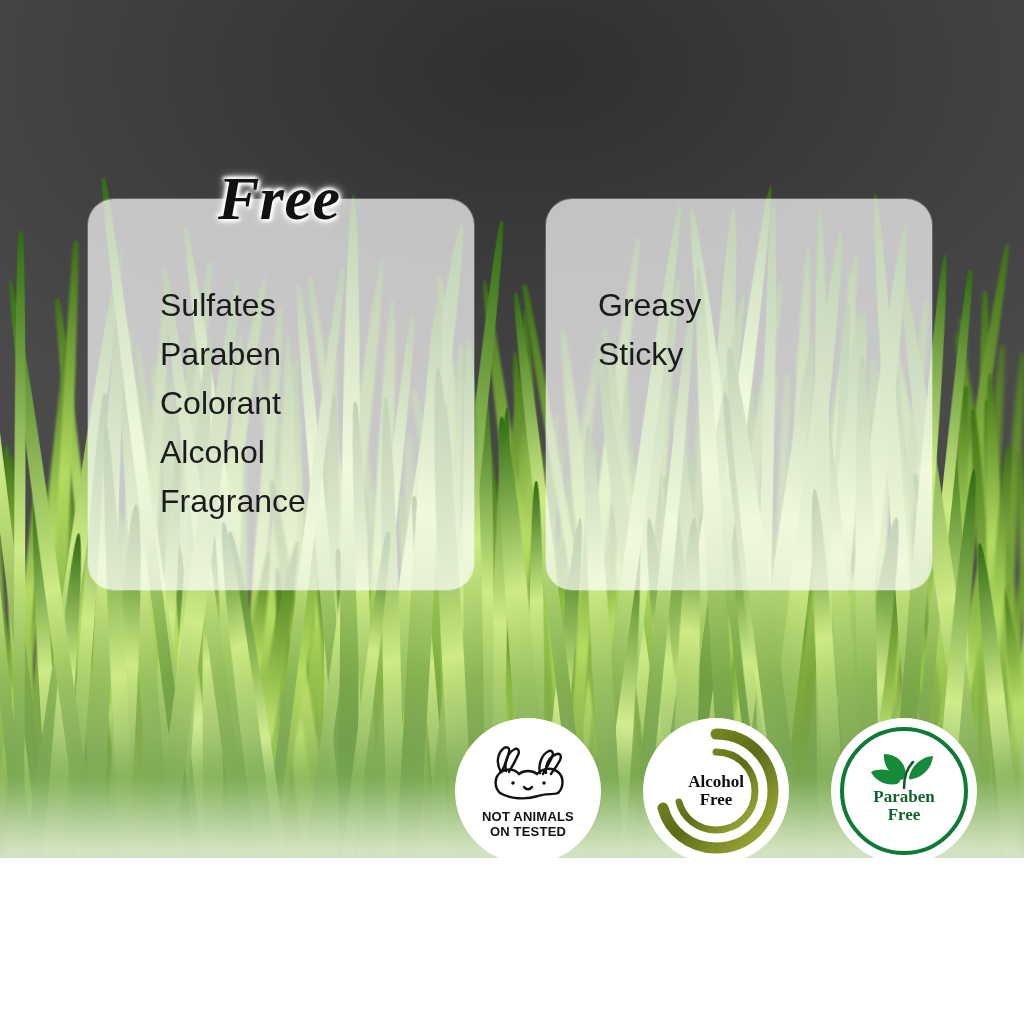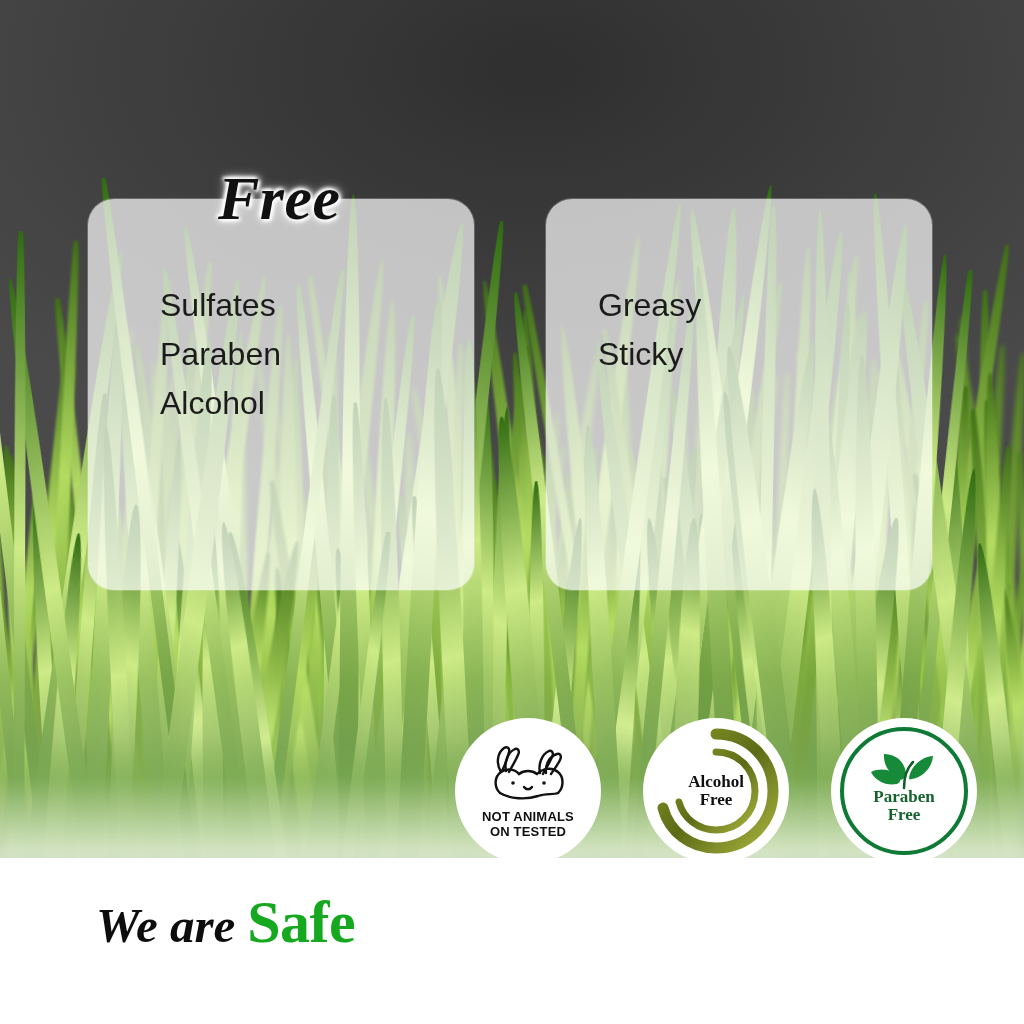--- a/index.html
+++ b/index.html
@@ -590,21 +590,23 @@
         <div class="blade" style="left:828.5px;bottom:-12px;width:18.9px;height:382px;background:linear-gradient(-12deg,#2f6a10 0%,#cdeb86 60.590920781893004%,#2f6a10 100%);transform:rotate(-3.6deg);opacity:1.00;"></div>
       </div>
     <div class="haze"></div>
   </div>
 
   <div class="card card-free"></div>
   <div class="card-title title-free">Free</div>
   <ul class="card-list list-free">
     <li>Sulfates</li>
     <li>Paraben</li>
+    <li>Colorant</li>
     <li>Alcohol</li>
+    <li>Fragrance</li>
   </ul>
 
   <div class="card card-no"></div>
   <ul class="card-list list-no">
     <li>Greasy</li>
     <li>Sticky</li>
   </ul>
 
   <div class="badges">
 
@@ -672,17 +674,14 @@
         <div class="badge-caption-serif green" style="position:relative;z-index:2;margin-top:30px;">
           <div>Paraben</div>
           <div>Free</div>
         </div>
       </div>
     </div>
 
   </div>
 
   <div class="footer"></div>
-  <div class="footer-text">
-    <span>We are</span><span class="safe">Safe</span>
-  </div>
 
 </div>
 
 </body></html>

